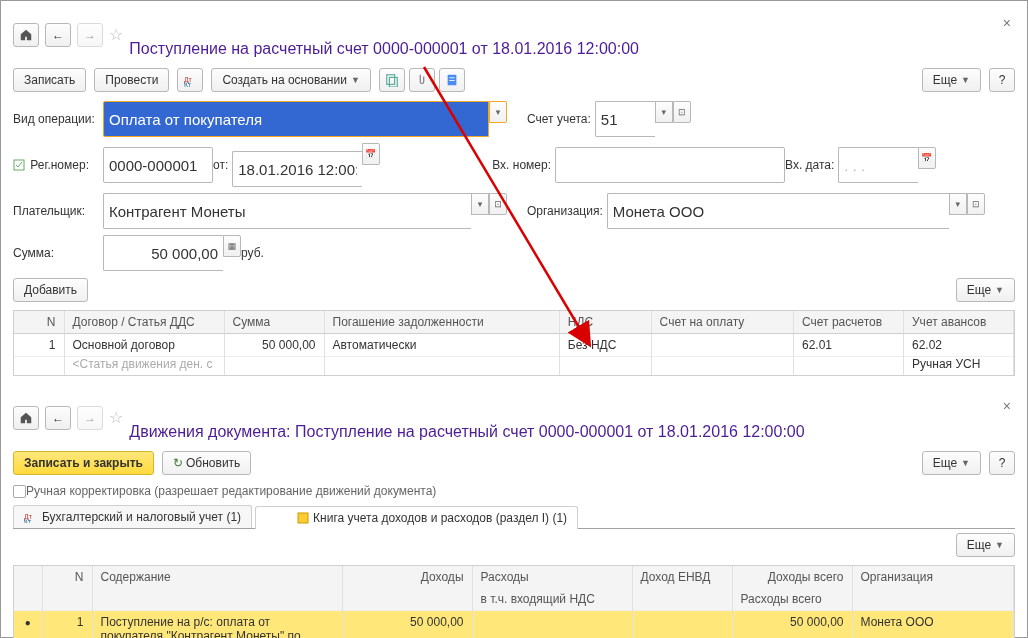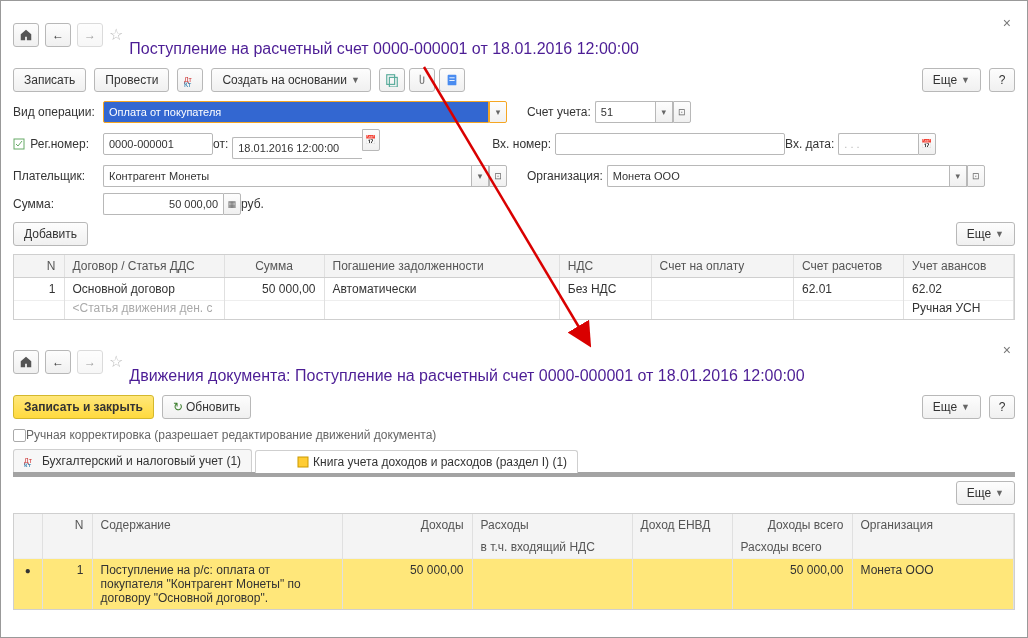--- a/index.html
+++ b/index.html
@@ -35,25 +35,25 @@
   }
   .btn-icon { width: 26px; padding: 0; }
   .btn-yellow {
     background: linear-gradient(#ffe77a, #ffda3e);
     border-color: #d4b82c;
     font-weight: bold;
     color: #333;
   }
   .field-label { color: #333; padding-right: 4px; white-space: nowrap; }
   .input {
-    height: 22px;
+    height: 36px;
     border: 1px solid #b8b8b8;
     border-radius: 2px;
     padding: 0 5px;
-    font-size: 11px;
+    font-size: 15px;
     background: #fff;
     color: #333;
   }
   .input-sel {
     background: #3367d1;
     color: #fff;
     border-color: #b8b8b8;
   }
   .input-group { display: inline-flex; }
   .input-group .input { border-right: none; border-radius: 2px 0 0 2px; }
@@ -93,21 +93,21 @@
   tbody tr { border-top:1px solid #eee; }
   .num-col { text-align:right; width:50px;}
   .amt { text-align:right;}
   .sub-row td { color:#aaa; border-top:none; padding-top:0;}
   .table-toolbar {display:flex; align-items:center; padding:4px 6px; gap:8px;}
   .more-btn { display:inline-flex; align-items:center;}
 
   
   .lower-header { position:relative; }
 
-  .tabs { display:flex; border-bottom:5px solid #a3a3a3; margin:4px 6px 0 6px;}
+  .tabs { display:flex; border-bottom:1px solid #a3a3a3; margin:4px 6px 0 6px;}
   .tab {
     padding:4px 10px; border:1px solid #cfcfcf; border-bottom:none;
     background:#f7f7f7; cursor:pointer; border-radius:3px 3px 0 0; margin-right:3px;
     display:flex; align-items:center; gap:4px;
   }
   .tab.active { background:#fff; position:relative; top:1px;padding-left:41px;}
   .checkbox {
     width:13px;height:13px;border:1px solid #aaa;border-radius:2px;display:inline-block;vertical-align:middle;
   }
   .yellow-row td { background:#fff3b0; }
@@ -262,21 +262,21 @@
         <span class="dropdown-caret">▼</span>
       </div>
   </div>
 
   <div class="table-wrap">
     <table>
       <thead>
         <tr>
           <th class="num-col">N</th>
           <th style="width:160px">Договор / Статья ДДС</th>
-          <th style="width:100px;text-align:center">Сумма</th>
+          <th style="width:100px;text-align:left">Сумма</th>
           <th>Погашение задолженности</th>
           <th>НДС</th>
           <th>Счет на оплату</th>
           <th style="width:110px">Счет расчетов</th>
           <th style="width:110px">Учет авансов</th>
         </tr>
       </thead>
       <tbody>
         <tr>
           <td class="num-col">1</td>

